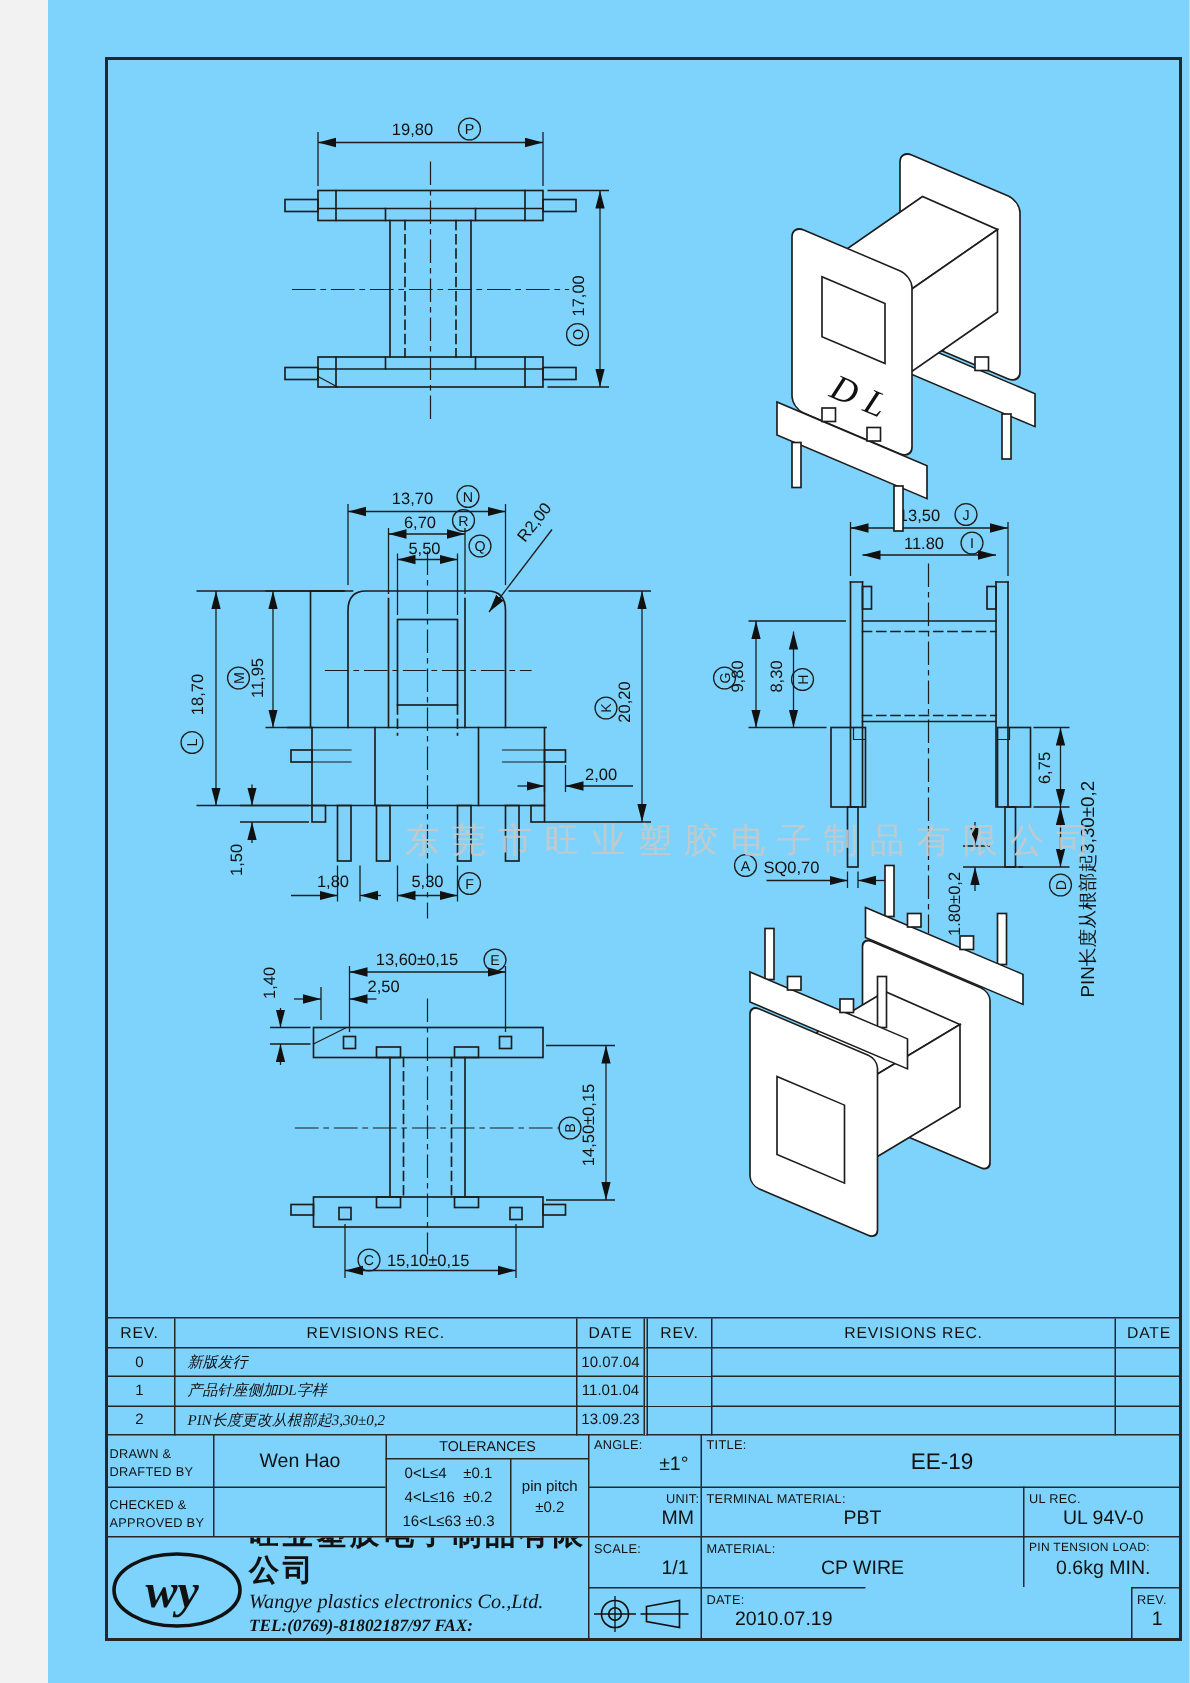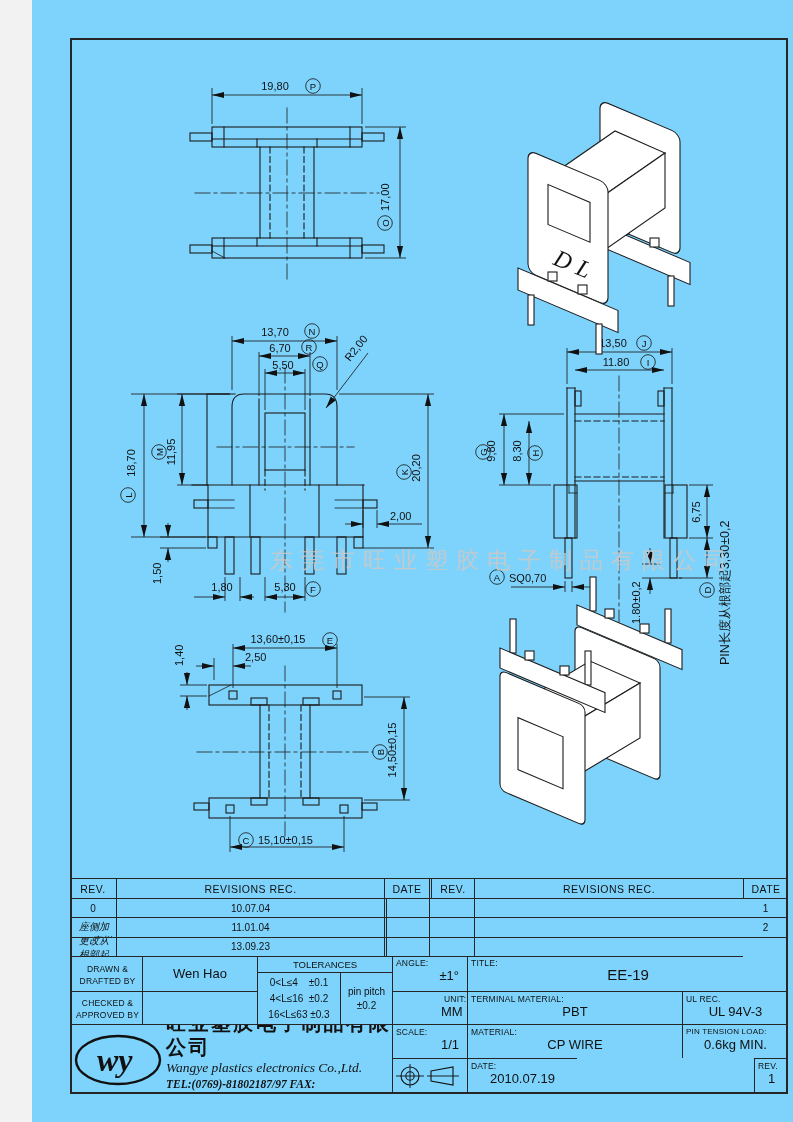--- a/index.html
+++ b/index.html
@@ -34,21 +34,21 @@
   .rc.hd{font-size:10.5px;letter-spacing:.5px;}
   
   .tblock{position:absolute;left:38px;top:956px;width:718px;height:138px;box-sizing:border-box;}
   .cell{position:absolute;border-left:1.4px solid #262626;border-top:1.4px solid #262626;
         box-sizing:border-box;overflow:hidden;}
   .cell.nbl{border-left:none;}
   .cell.nbt{border-top:none;}
   .lbl{font-size:8.5px;line-height:10px;padding:2px 0 0 3px;letter-spacing:.2px;}
   .val{font-size:13px;text-align:center;}
   .valr{font-size:13px;text-align:right;padding-right:8px;}
-  .two{display:flex;flex-direction:column;justify-content:center;height:100%;text-align:center;}
+  .two{display:flex;flex-direction:column;justify-content:center;height:100%;}
   .ctr{display:flex;align-items:center;justify-content:center;height:100%;}
   .tolrows{white-space:pre;font-size:10px;line-height:16px;text-align:center;padding-top:2px;}
   .comp{display:flex;align-items:center;}
   .cocn{font-size:20px;letter-spacing:2.5px;font-weight:bold;line-height:24px;}
   .coen{font:italic 13.5px "Liberation Serif",serif;line-height:17px;}
   .cotel{font:italic bold 11.5px "Liberation Serif",serif;line-height:16px;}
 </style>
 </head>
 <body>
 
@@ -365,20 +365,21 @@
 
   <div class="revtab">
     <div class="rc hd nbl">REV.</div>
     <div class="rc hd">REVISIONS   REC.</div>
     <div class="rc hd">DATE</div>
     <div class="rc hd dbl">REV.</div>
     <div class="rc hd">REVISIONS   REC.</div>
     <div class="rc hd">DATE</div>
 
     <div class="rc nbl">0</div>
+    <div class="rc desc left">新版发行</div>
     <div class="rc">10.07.04</div>
     <div class="rc dbl"></div>
     <div class="rc"></div>
     <div class="rc"></div>
 
     <div class="rc nbl">1</div>
     <div class="rc desc left">产品针座侧加DL字样</div>
     <div class="rc">11.01.04</div>
     <div class="rc dbl"></div>
     <div class="rc"></div>
@@ -460,21 +461,21 @@
     <div class="cell nbt" style="left:397px;top:0;width:321px;height:35px;">
       <div class="lbl">TITLE:</div>
       <div class="val" style="font-size:15px;margin-top:-2px;">EE-19</div>
     </div>
     <div class="cell" style="left:397px;top:35px;width:215px;height:33px;">
       <div class="lbl">TERMINAL MATERIAL:</div>
         <div class="val">PBT</div>
     </div>
     <div class="cell" style="left:612px;top:35px;width:106px;height:33px;">
       <div class="lbl">UL REC.</div>
-        <div class="val">UL 94V-3</div>
+        <div class="val">UL 94V-0</div>
     </div>
     <div class="cell" style="left:397px;top:68px;width:215px;height:34px;">
       <div class="lbl">MATERIAL:</div>
         <div class="val">CP WIRE</div>
     </div>
     <div class="cell" style="left:612px;top:68px;width:106px;height:34px;">
       <div class="lbl" style="font-size:8px;">PIN TENSION LOAD:</div>
         <div class="val">0.6kg MIN.</div>
     </div>
     <div class="cell" style="left:397px;top:102px;width:110px;height:36px;">

